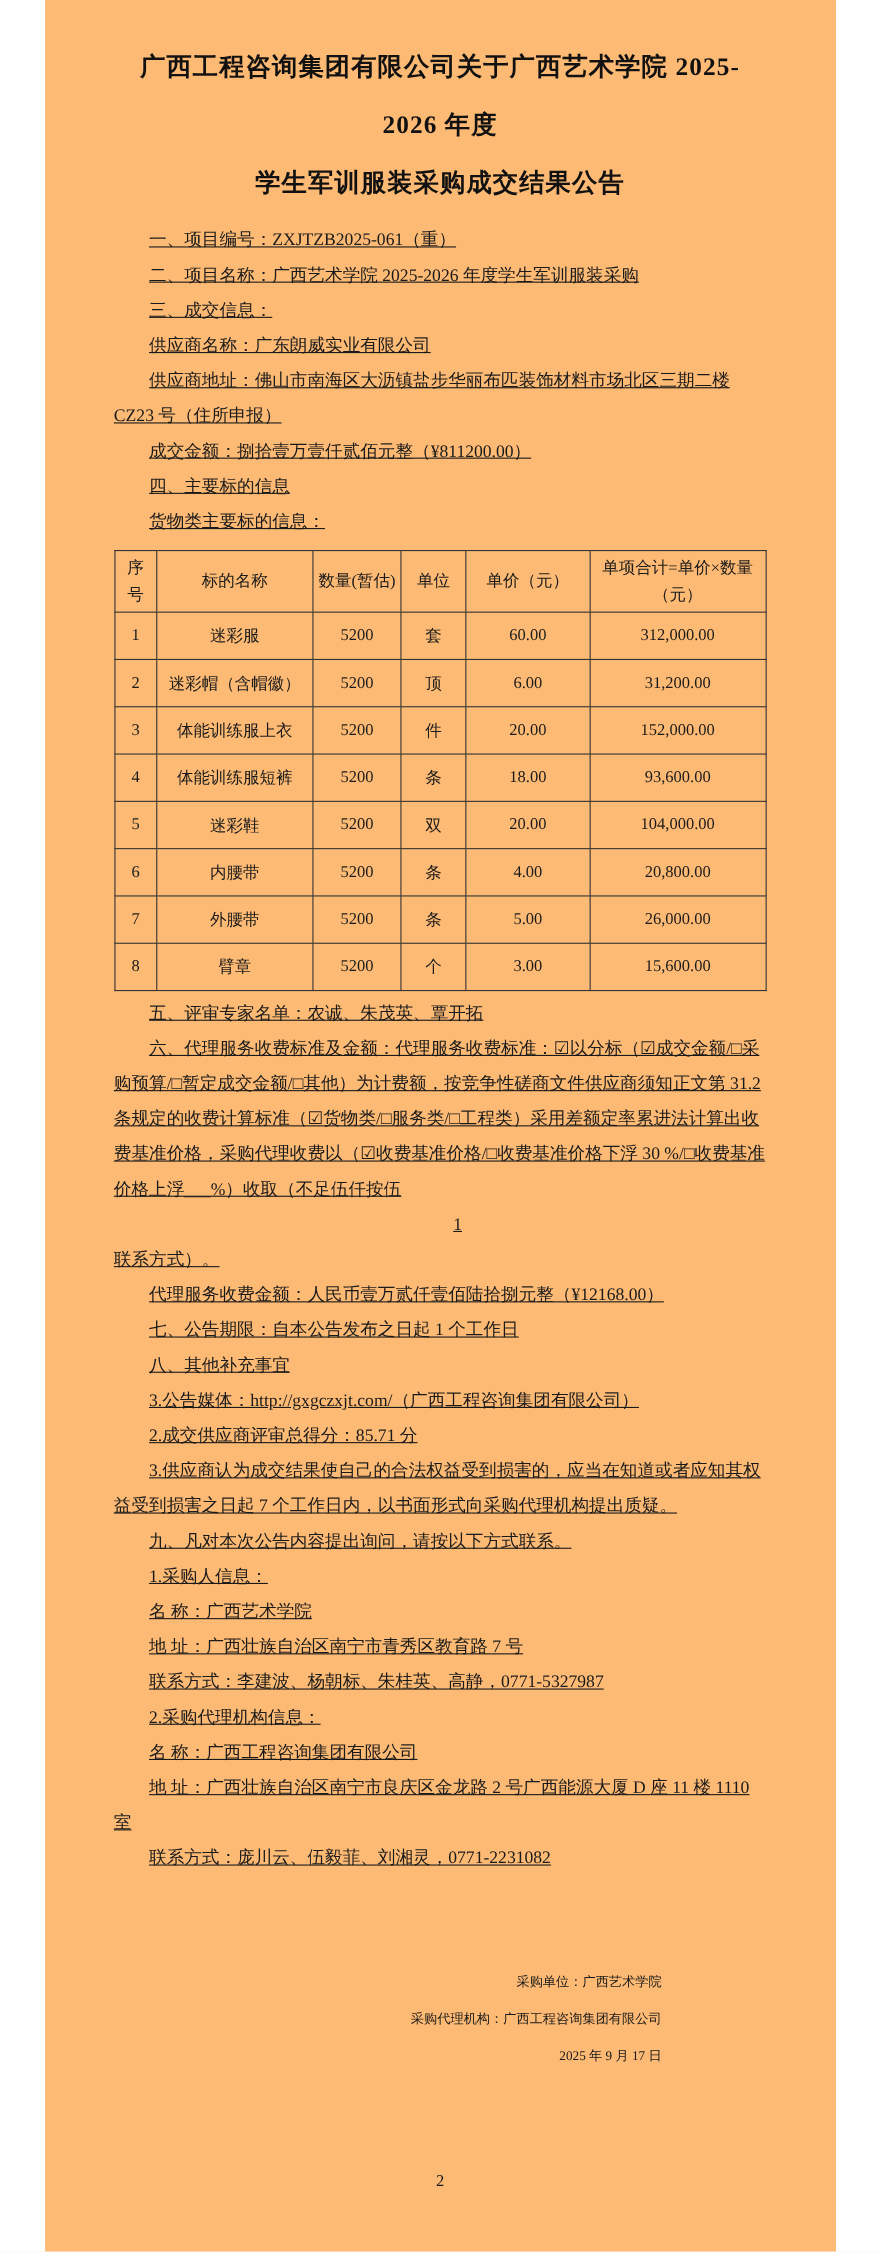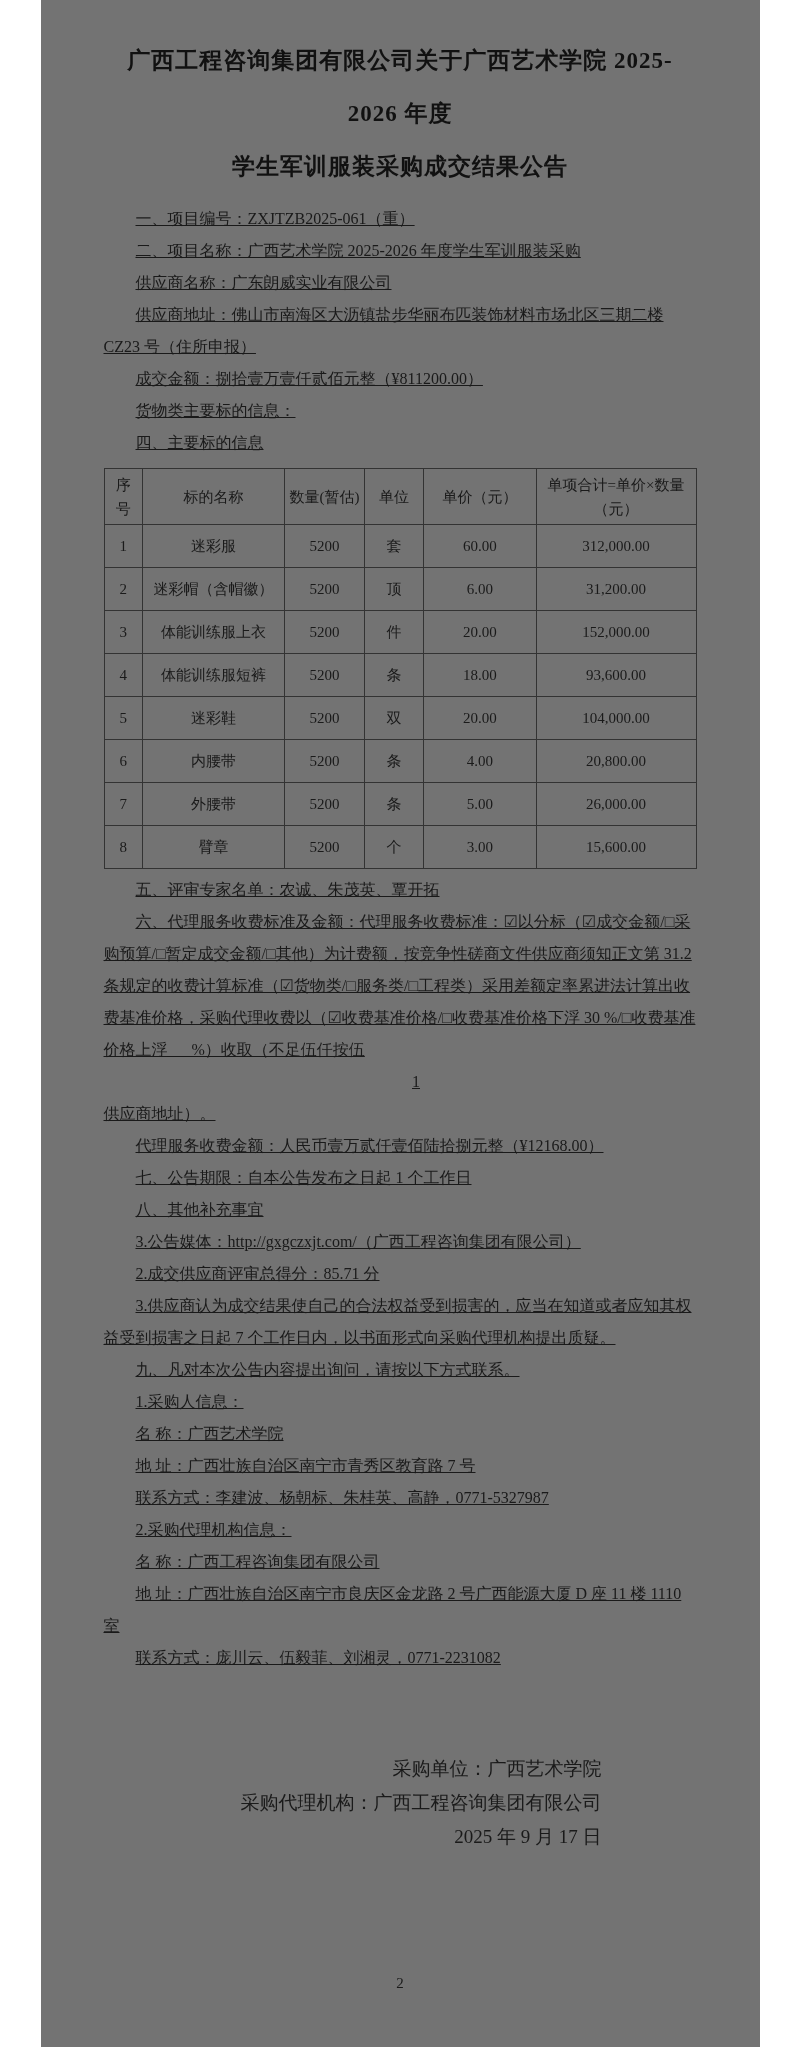--- a/index.html
+++ b/index.html
@@ -4,21 +4,21 @@
 <title>公告</title>
 <style>
   html,body { margin:0; padding:0; background:#ffffff; }
   .page {
     position: relative;
     width: 719px;
     height: 2047px;
     margin: 0 auto;
     box-sizing: border-box;
     padding: 34px 63px 4px 63px;
-    background: #737373;
+    background: #fdba74;
     color: #1a1a1a;
     font-family: "Liberation Serif", "DejaVu Serif", serif;
   }
   .doc-title {
     text-align: center;
     font-size: 23px;
     font-weight: bold;
     line-height: 53px;
     margin: 0 0 10px 0;
     color: #111;
@@ -64,21 +64,21 @@
     margin: 3px 0;
     text-indent: 0;
   }
   .sig-block {
     margin-top: 78px;
     text-align: right;
     padding-right: 95px;
   }
   .sig-block p {
     margin: 0;
-    font-size: 19px;
+    font-size: 12px;
     line-height: 34px;
     text-indent: 0;
   }
   .pagenum-bottom {
     position: absolute;
     left: 0;
     right: 0;
     top: 1975px;
     text-align: center;
     font-size: 15px;
@@ -89,25 +89,26 @@
 
 <div class="page">
 
   <h1 class="doc-title">
     <div>广西工程咨询集团有限公司关于广西艺术学院 2025-2026 年度</div>
     <div>学生军训服装采购成交结果公告</div>
   </h1>
 
   <p class="line">一、项目编号：ZXJTZB2025-061（重）</p>
   <p class="line">二、项目名称：广西艺术学院 2025-2026 年度学生军训服装采购</p>
+  <p class="line">三、成交信息：</p>
   <p class="line">供应商名称：广东朗威实业有限公司</p>
   <p class="line">供应商地址：佛山市南海区大沥镇盐步华丽布匹装饰材料市场北区三期二楼 CZ23 号（住所申报）</p>
   <p class="line">成交金额：捌拾壹万壹仟贰佰元整（¥811200.00）</p>
+  <p class="line">四、主要标的信息</p>
   <p class="line">货物类主要标的信息：</p>
-  <p class="line">四、主要标的信息</p>
 
   <table class="goods">
     <thead>
       <tr>
         <th class="col-idx">序号</th>
         <th class="col-name">标的名称</th>
         <th class="col-qty">数量(暂估)</th>
         <th class="col-unit">单位</th>
         <th class="col-price">单价（元）</th>
         <th class="col-sum">单项合计=单价×数量（元）</th>
@@ -177,21 +178,21 @@
         <td>个</td>
         <td>3.00</td>
         <td>15,600.00</td>
       </tr>
     </tbody>
   </table>
 
   <p class="line" style="margin-top:5px;">五、评审专家名单：农诚、朱茂英、覃开拓</p>
   <p class="line">六、代理服务收费标准及金额：代理服务收费标准：☑以分标（☑成交金额/□采购预算/□暂定成交金额/□其他）为计费额，按竞争性磋商文件供应商须知正文第 31.2 条规定的收费计算标准（☑货物类/□服务类/□工程类）采用差额定率累进法计算出收费基准价格，采购代理收费以（☑收费基准价格/□收费基准价格下浮 30 %/□收费基准价格上浮___%）收取（不足伍仟按伍</p>
   <p class="line pagenum-inline">1</p>
-  <p class="line noindent">供应商地址）。</p>
+  <p class="line noindent">联系方式）。</p>
   <p class="line">代理服务收费金额：人民币壹万贰仟壹佰陆拾捌元整（¥12168.00）</p>
   <p class="line">七、公告期限：自本公告发布之日起 1 个工作日</p>
   <p class="line">八、其他补充事宜</p>
   <p class="line">3.公告媒体：http://gxgczxjt.com/（广西工程咨询集团有限公司）</p>
   <p class="line">2.成交供应商评审总得分：85.71 分</p>
   <p class="line">3.供应商认为成交结果使自己的合法权益受到损害的，应当在知道或者应知其权益受到损害之日起 7 个工作日内，以书面形式向采购代理机构提出质疑。</p>
   <p class="line">九、凡对本次公告内容提出询问，请按以下方式联系。</p>
   <p class="line">1.采购人信息：</p>
   <p class="line">名 称：广西艺术学院</p>
   <p class="line">地 址：广西壮族自治区南宁市青秀区教育路 7 号</p>

